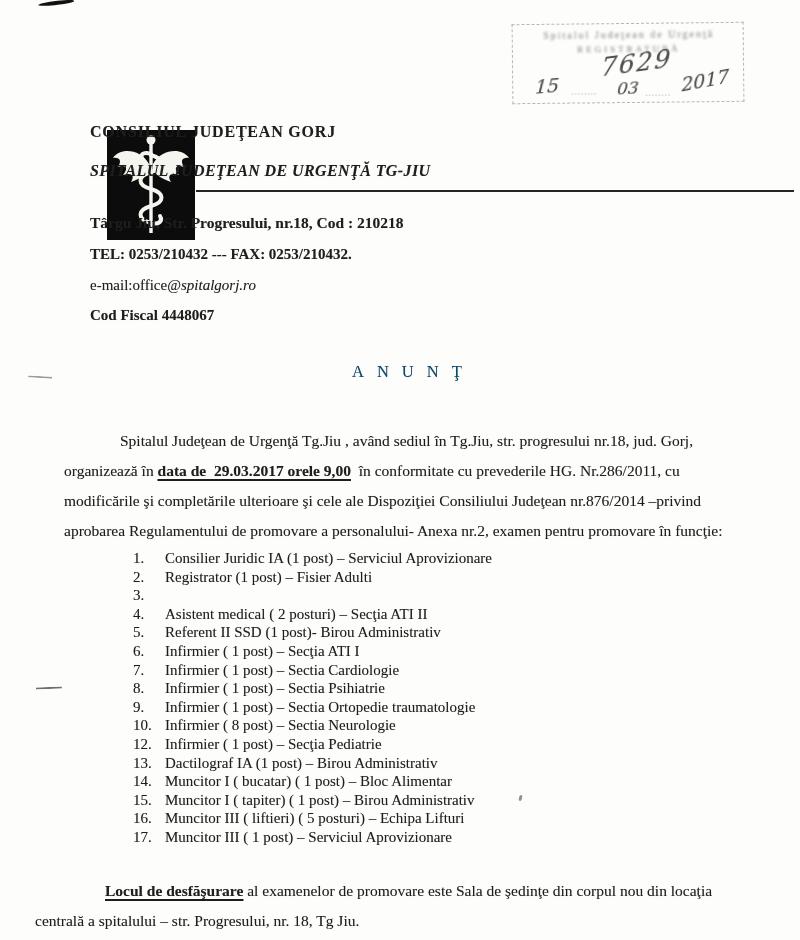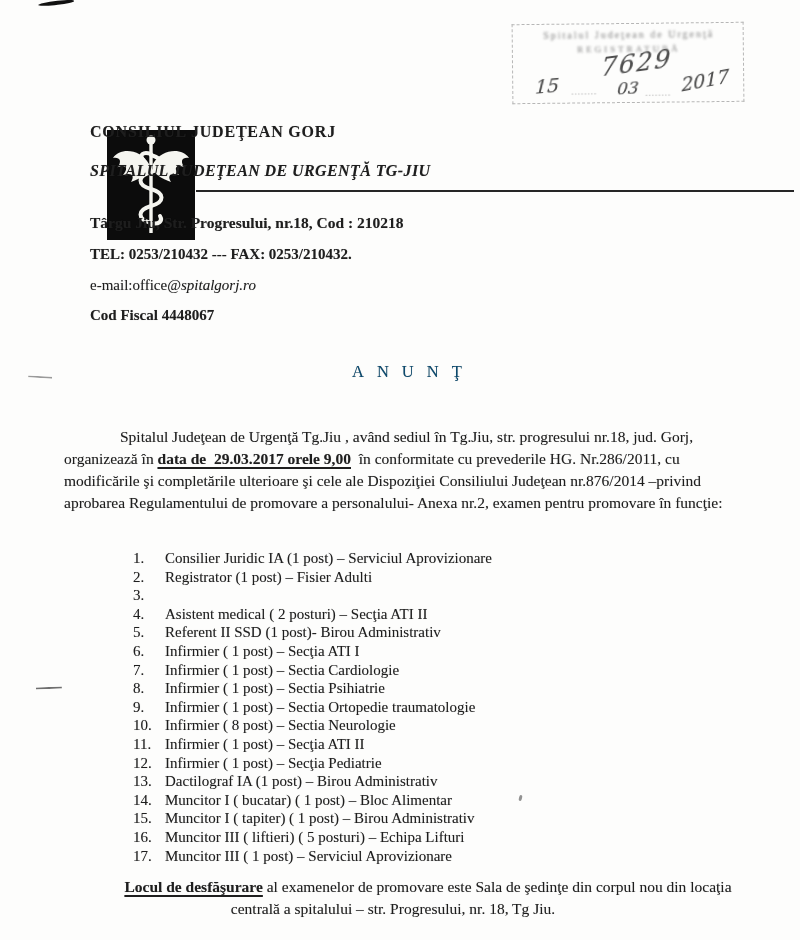--- a/index.html
+++ b/index.html
@@ -53,26 +53,26 @@
   .telfax  { top:246px; font-size:15px;  font-weight:bold; }
   .email   { top:277px; font-size:15px; }
   .email .domain { font-style:italic;margin-top:19px; }
   .fiscal  { top:307px; font-size:15px; font-weight:bold; }
 
   
   .anunt { position:absolute; left:352px; top:362px; font-size:16.5px;
     letter-spacing:13px; color:#0c4a6e; }
 
   
-  .para { position:absolute; font-size:15.5px; line-height:22px;
+  .para { position:absolute; font-size:15.5px; line-height:30px;
     white-space:pre-wrap; }
   .intro { left:64px; top:426px; width:680px; text-indent:56px; }
   .hl { font-weight:bold; text-decoration:underline;
     text-underline-offset:3px; text-decoration-thickness:1.5px; }
-  .closing { left:35px; top:876px; width:716px; text-indent:70px;text-align:center; }
+  .closing { left:35px; top:876px; width:716px; text-indent:70px; }
 
   
   .plist { position:absolute; left:133px; top:549px; width:560px;
     font-size:15px; }
   .item { display:flex; line-height:18.6px; }
   .item .num { width:32px; flex:none; }
 </style>
 </head>
 <body>
 
@@ -165,24 +165,20 @@
     <div class="item">
       <span class="num">9.</span>
       <span class="text">Infirmier ( 1 post)  – Sectia Ortopedie traumatologie</span>
     </div>
 
     <div class="item">
       <span class="num">10.</span>
       <span class="text">Infirmier ( 8 post)  – Sectia Neurologie</span>
     </div>
 
-    <div class="item">
-      <span class="num">11.</span>
-      <span class="text">Infirmier ( 1 post)  – Secţia ATI II</span>
-    </div>
 
     <div class="item">
       <span class="num">12.</span>
       <span class="text">Infirmier ( 1 post)  – Secţia Pediatrie</span>
     </div>
 
     <div class="item">
       <span class="num">13.</span>
       <span class="text">Dactilograf IA (1 post) – Birou Administrativ</span>
     </div>

